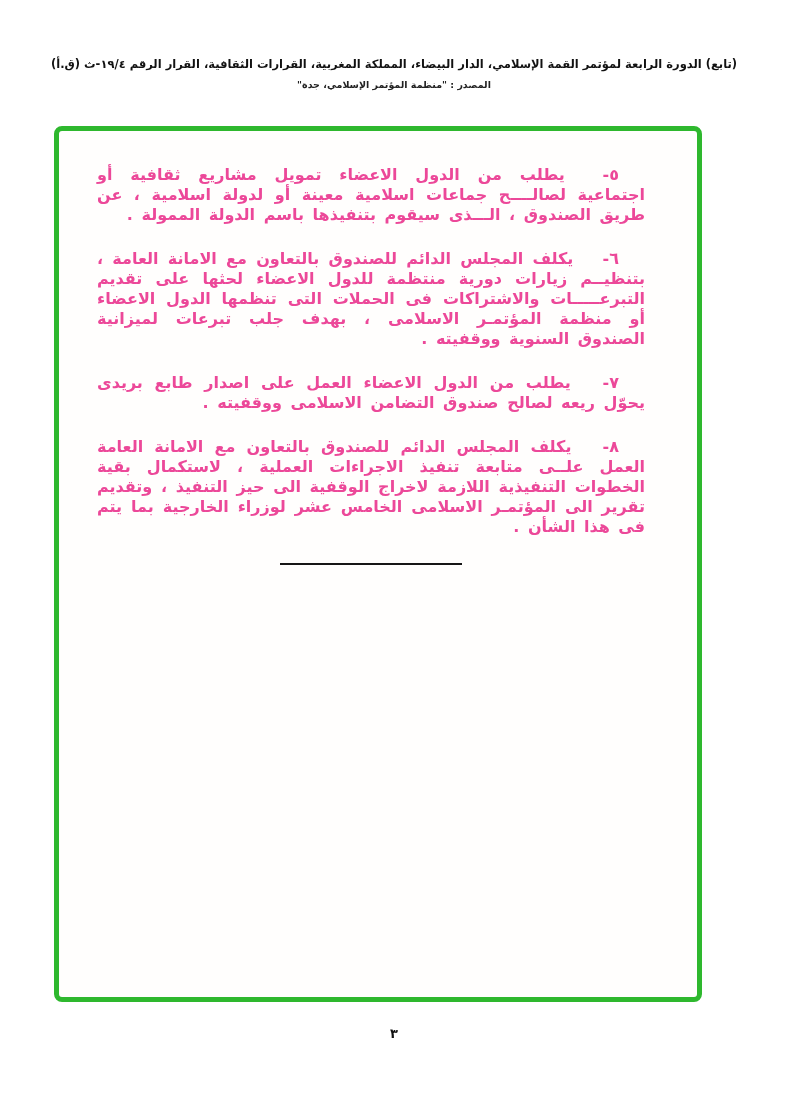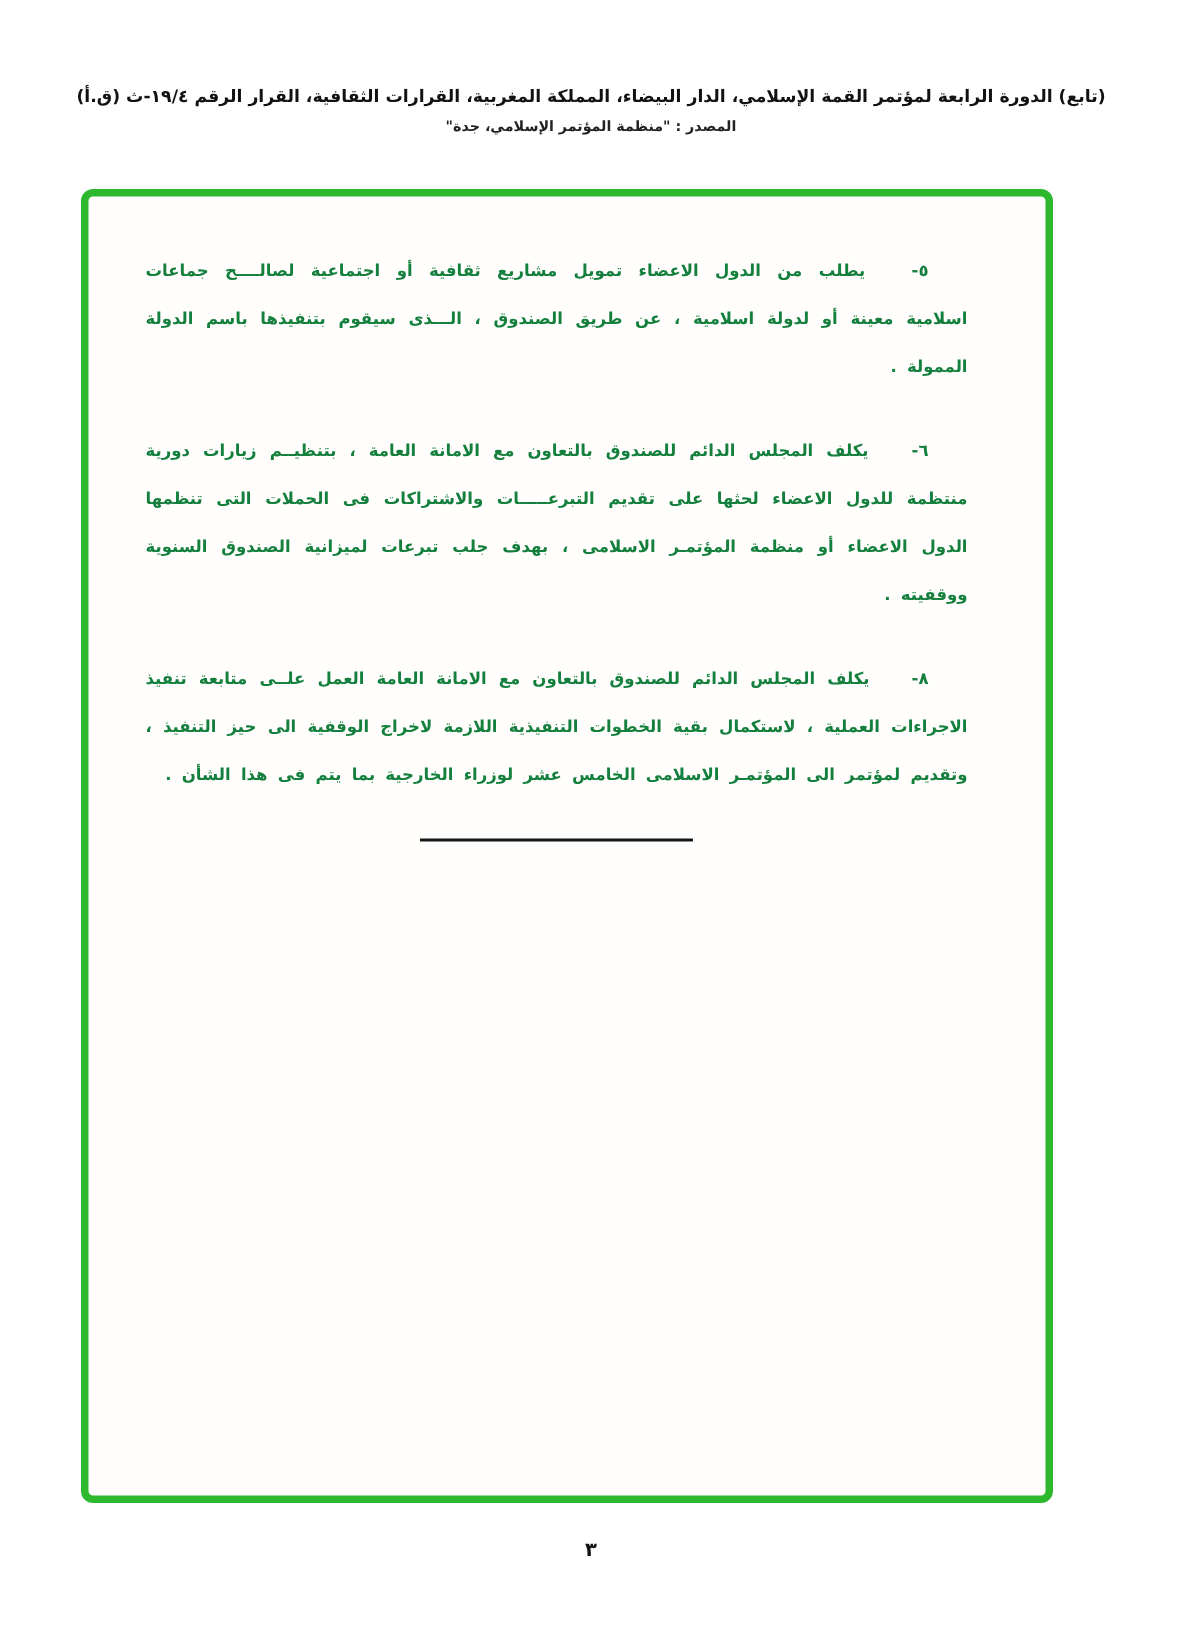--- a/index.html
+++ b/index.html
@@ -28,23 +28,23 @@
   }
 
   
   .doc-body {
     position: absolute; top: 34px; right: 52px; left: 38px;
     direction: rtl;
   }
   .item {
     text-align: justify;
     text-indent: 26px;            
-    font-size: 11px;
-    line-height: 32px;
-    color: #15803d;
+    font-size: 16px;
+    line-height: 20px;
+    color: #ec4899;
     font-weight: 700;
     word-spacing: 3px;
     margin-bottom: 24px;
   }
   .item .num { font-weight: 700; margin-left: 20px; white-space: nowrap; }
 
   .divider {
     width: 182px;
     border-top: 2px solid #161616;
     margin: 26px auto 0 auto;
@@ -73,24 +73,28 @@
       <p class="item">
         <span class="num">٥-</span>
         <span class="txt">يطلب من الدول الاعضاء تمويل مشاريع ثقافية أو اجتماعية لصالــــح جماعات اسلامية معينة أو لدولة اسلامية ، عن طريق الصندوق ، الـــذى سيقوم بتنفيذها باسم الدولة الممولة .</span>
       </p>
 
       <p class="item">
         <span class="num">٦-</span>
         <span class="txt">يكلف المجلس الدائم للصندوق بالتعاون مع الامانة العامة ، بتنظيــم زيارات دورية منتظمة للدول الاعضاء لحثها على تقديم التبرعـــــات والاشتراكات فى الحملات التى تنظمها الدول الاعضاء أو منظمة المؤتمـر الاسلامى ، بهدف جلب تبرعات لميزانية الصندوق السنوية ووقفيته .</span>
       </p>
 
+      <p class="item">
+        <span class="num">٧-</span>
+        <span class="txt">يطلب من الدول الاعضاء العمل على اصدار طابع بريدى يحوّل ريعه لصالح صندوق التضامن الاسلامى ووقفيته .</span>
+      </p>
 
       <p class="item">
         <span class="num">٨-</span>
-        <span class="txt">يكلف المجلس الدائم للصندوق بالتعاون مع الامانة العامة العمل علــى متابعة تنفيذ الاجراءات العملية ، لاستكمال بقية الخطوات التنفيذية اللازمة لاخراج الوقفية الى حيز التنفيذ ، وتقديم لمؤتمر الى المؤتمـر الاسلامى الخامس عشر لوزراء الخارجية بما يتم فى هذا الشأن .</span>
+        <span class="txt">يكلف المجلس الدائم للصندوق بالتعاون مع الامانة العامة العمل علــى متابعة تنفيذ الاجراءات العملية ، لاستكمال بقية الخطوات التنفيذية اللازمة لاخراج الوقفية الى حيز التنفيذ ، وتقديم تقرير الى المؤتمـر الاسلامى الخامس عشر لوزراء الخارجية بما يتم فى هذا الشأن .</span>
       </p>
 
 
       <div class="divider"></div>
 
     </div>
   </div>
 
   <footer class="page-footer">
     <span>٣</span>

